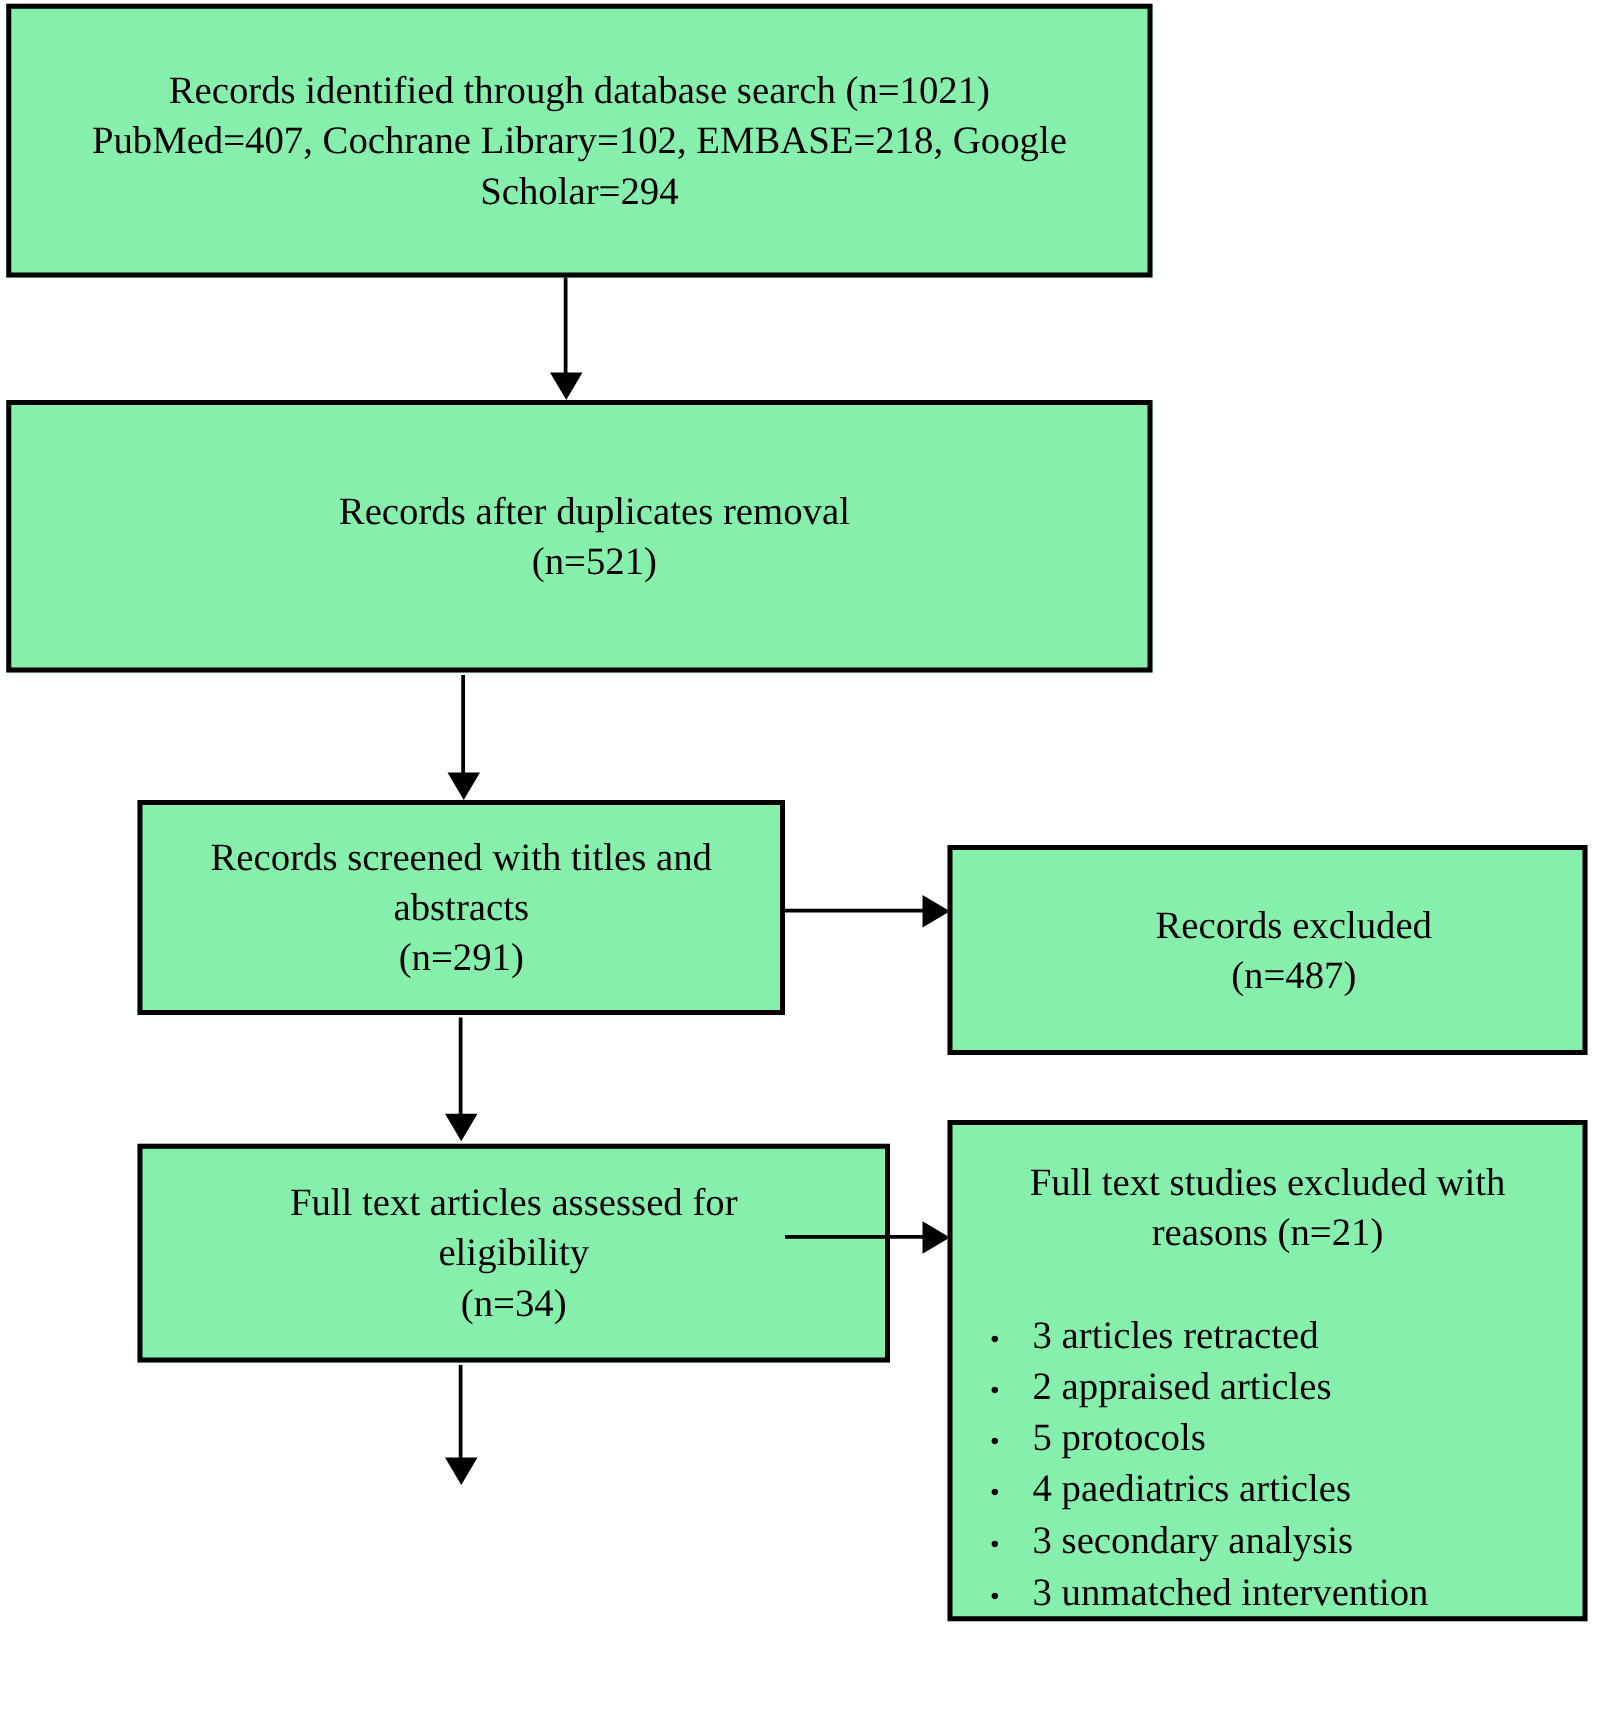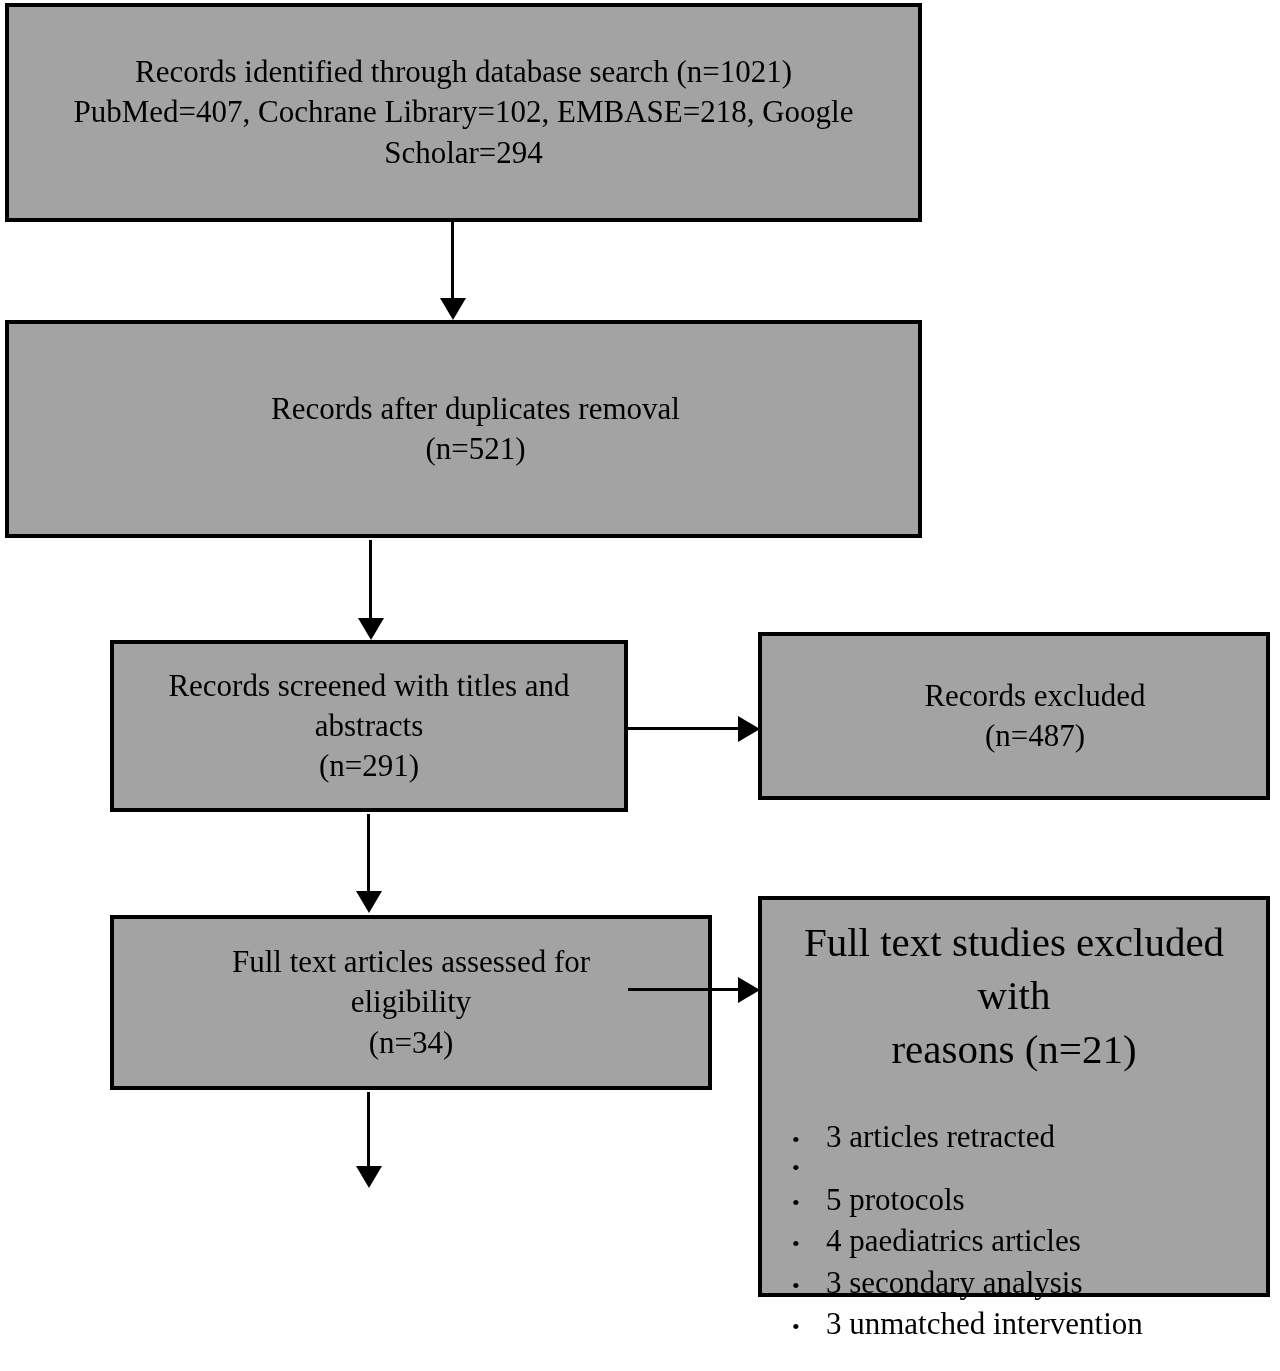--- a/index.html
+++ b/index.html
@@ -14,52 +14,53 @@
     height: 1371px;
     background: #ffffff;
     font-family: "Liberation Serif", "DejaVu Serif", serif;
     color: #000000;
     overflow: hidden;
   }
   .flow-box {
     position: absolute;
     box-sizing: border-box;
     border: 4px solid #000000;
-    background: #a3a3a3;
+    background: #86efac;
     display: flex;
     align-items: center;
     justify-content: center;
     text-align: center;
     line-height: 1.30;
     font-size: 31px;
   }
   .flow-box .box-text {
     display: block;
     width: 100%;
     padding: 0 14px;
     white-space: pre-line;
   }
 
   
   #box-identified   { left: 5px;   top: 3px;    width: 917px; height: 219px; }
   #box-duplicates   { left: 5px;   top: 320px;  width: 917px; height: 218px; padding-left: 24px; }
   #box-screened     { left: 110px; top: 640px;  width: 518px; height: 172px; }
-  #box-excluded     { left: 758px; top: 632px;  width: 512px; height: 168px; padding-left: 42px; }
+  #box-excluded     { left: 758px; top: 676px;  width: 512px; height: 168px; padding-left: 42px; }
   #box-fulltext     { left: 110px; top: 915px;  width: 602px; height: 175px; }
   #box-reasons      { left: 758px; top: 896px;  width: 512px; height: 401px;
                       display: block; padding: 10px 0 0 0; }
   #box-included     { left: 110px; top: 1190px; width: 518px; height: 181px; }
 
   
   .reasons-heading {
     text-align: center;
-    font-size: 41px;
+    font-size: 31px;
     line-height: 1.30;
     white-space: pre-line;
     padding: 6px 26px 0 26px;
+    margin-top: 10px;
   }
   .reasons-list {
     list-style: none;
     margin: 40px 0 0 0;
     padding: 0 0 0 30px;
   }
   .reasons-list li {
     font-size: 31px;
     line-height: 1.33;
     display: flex;
@@ -199,20 +200,21 @@
   <div class="flow-box" id="box-reasons">
     <div class="reasons-heading">Full text studies excluded with
 reasons (n=21)</div>
     <ul class="reasons-list">
       <li>
         <span class="bullet-glyph">•</span>
         <span>3 articles retracted</span>
       </li>
       <li>
         <span class="bullet-glyph">•</span>
+        <span>2 appraised articles</span>
       </li>
       <li>
         <span class="bullet-glyph">•</span>
         <span>5 protocols</span>
       </li>
       <li>
         <span class="bullet-glyph">•</span>
         <span>4 paediatrics articles</span>
       </li>
       <li>

